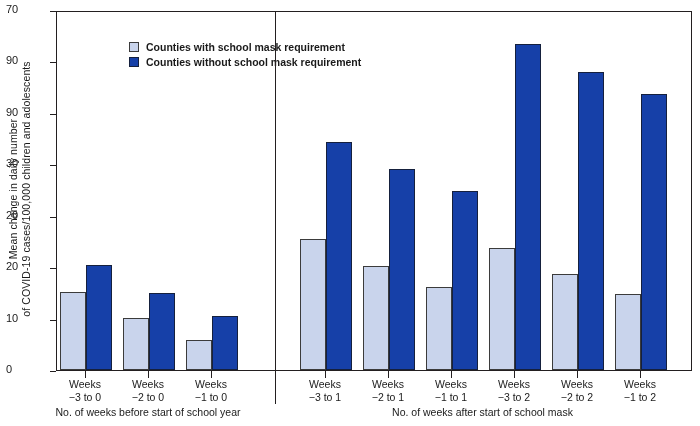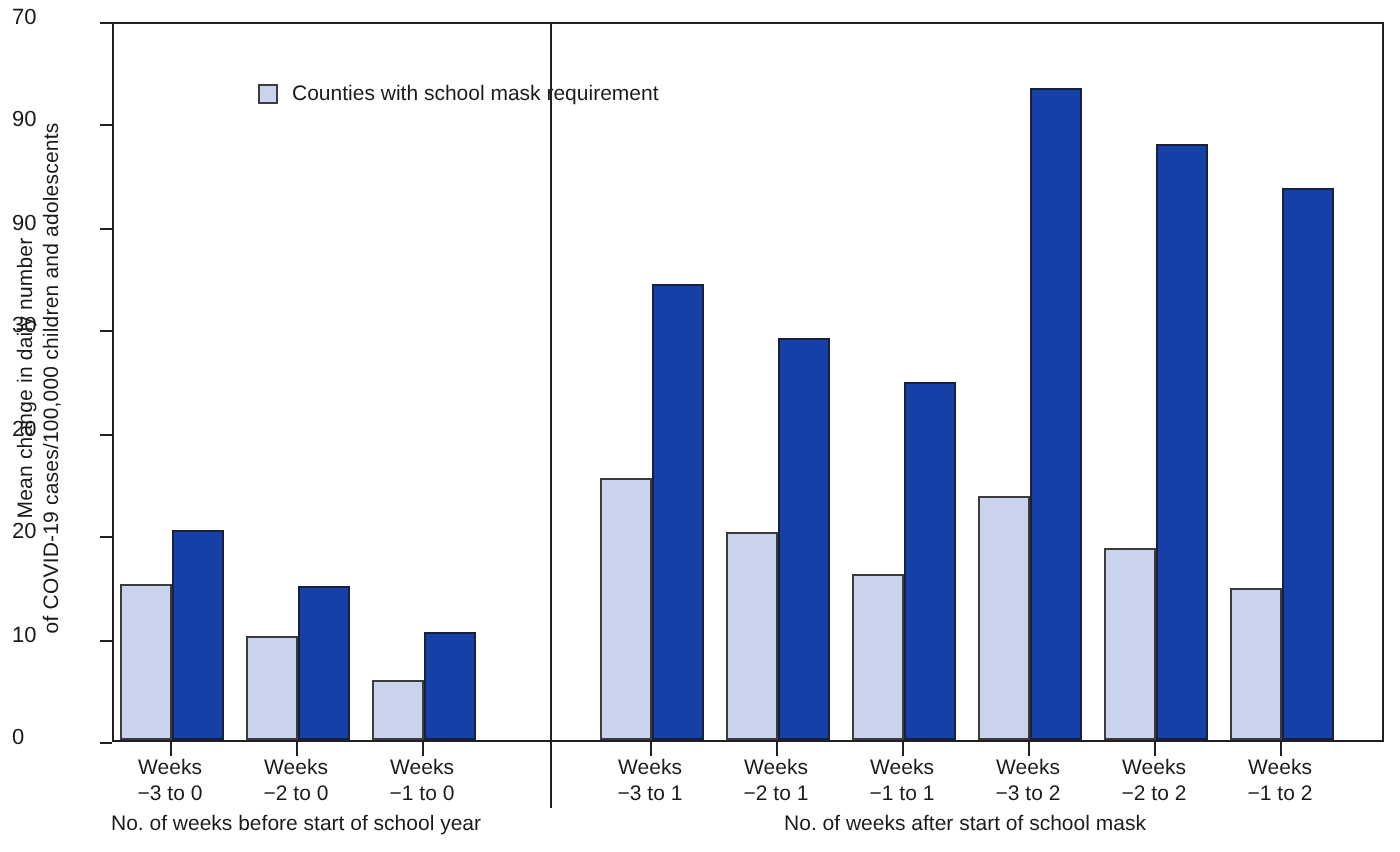--- a/index.html
+++ b/index.html
@@ -104,20 +104,21 @@
   
   .legend{
     position:absolute;
     left:72px; top:28px;
   }
   .legrow{
     display:flex;
     align-items:center;
     height:14px;
     margin-bottom:1px;
+    font-weight:bold;
   }
   .swatch{
     width:10px;height:10px;
     box-sizing:border-box;
     border:1.2px solid #3b3b3b;
     margin-right:7px;
   }
   .swatch.light{background:#c9d4ec;}
   .swatch.dark{background:#1640a8;border-color:#15203d;}
   .legtext{font-size:10.5px;white-space:nowrap;}
@@ -184,20 +185,24 @@
         <div class="bar light" title="Counties with school mask requirement: 18.7" style="left: 495px; width: 26px; height: 96.1714px;"></div>
         <div class="bar dark" title="Counties without school mask requirement: 57.9" style="left: 521px; width: 26px; height: 297.771px;"></div>
         <div class="bar light" title="Counties with school mask requirement: 14.7" style="left: 558px; width: 26px; height: 75.6px;"></div>
         <div class="bar dark" title="Counties without school mask requirement: 53.6" style="left: 584px; width: 26px; height: 275.657px;"></div>
       </div>
 
     <div class="legend">
       <div class="legrow">
         <span class="swatch light"></span>
         <span class="legtext">Counties with school mask requirement</span>
+      </div>
+      <div class="legrow">
+        <span class="swatch dark"></span>
+        <span class="legtext">Counties without school mask requirement</span>
       </div>
     </div>
   </div>
 
   <div class="divider"></div>
 
   <div id="xaxis">
       <div class="xtickmark" style="left: 85px;"></div>
       <div class="xlabel" style="left: 42px;">Weeks
 −3 to 0</div>

